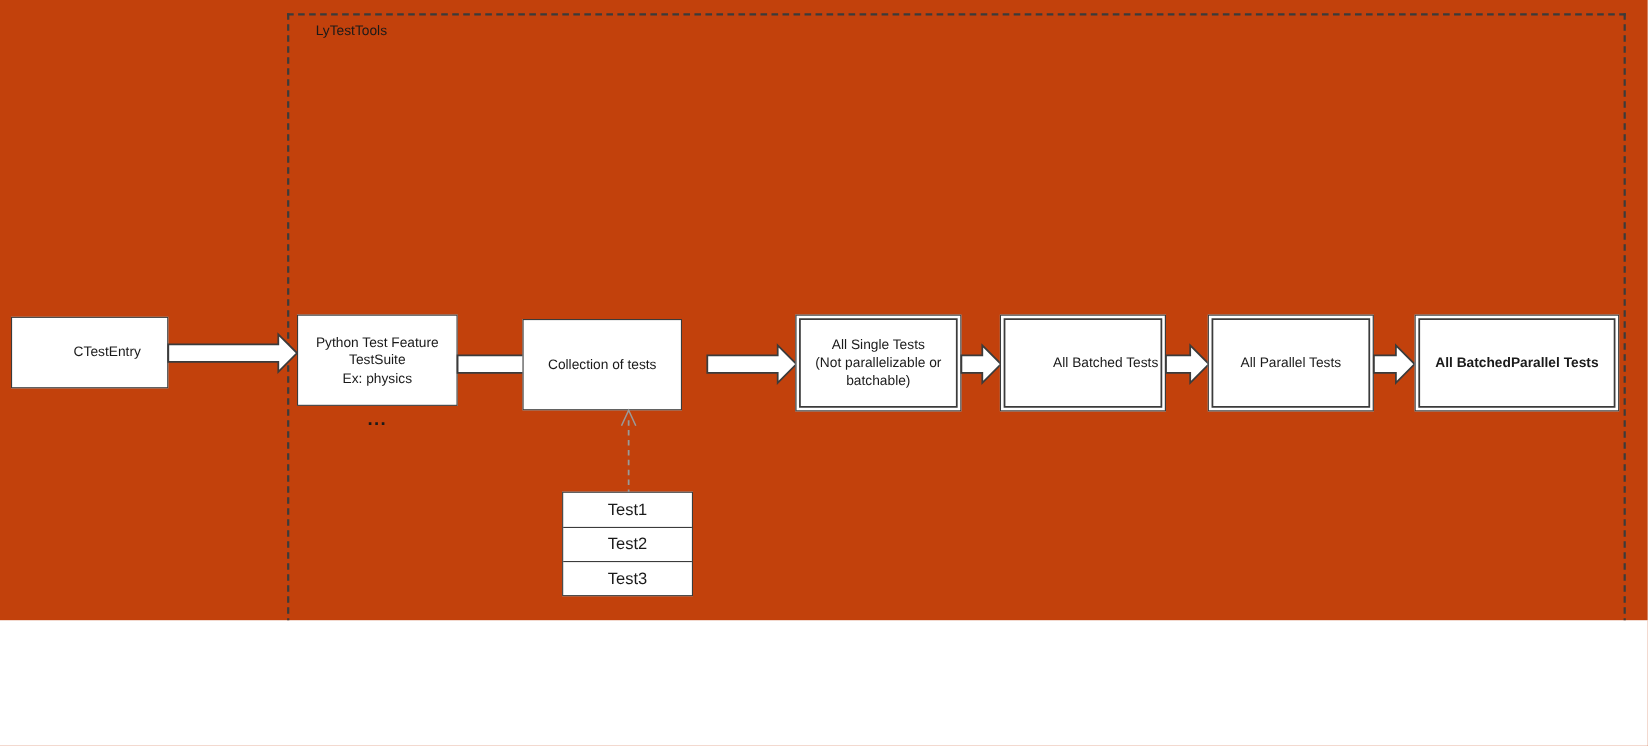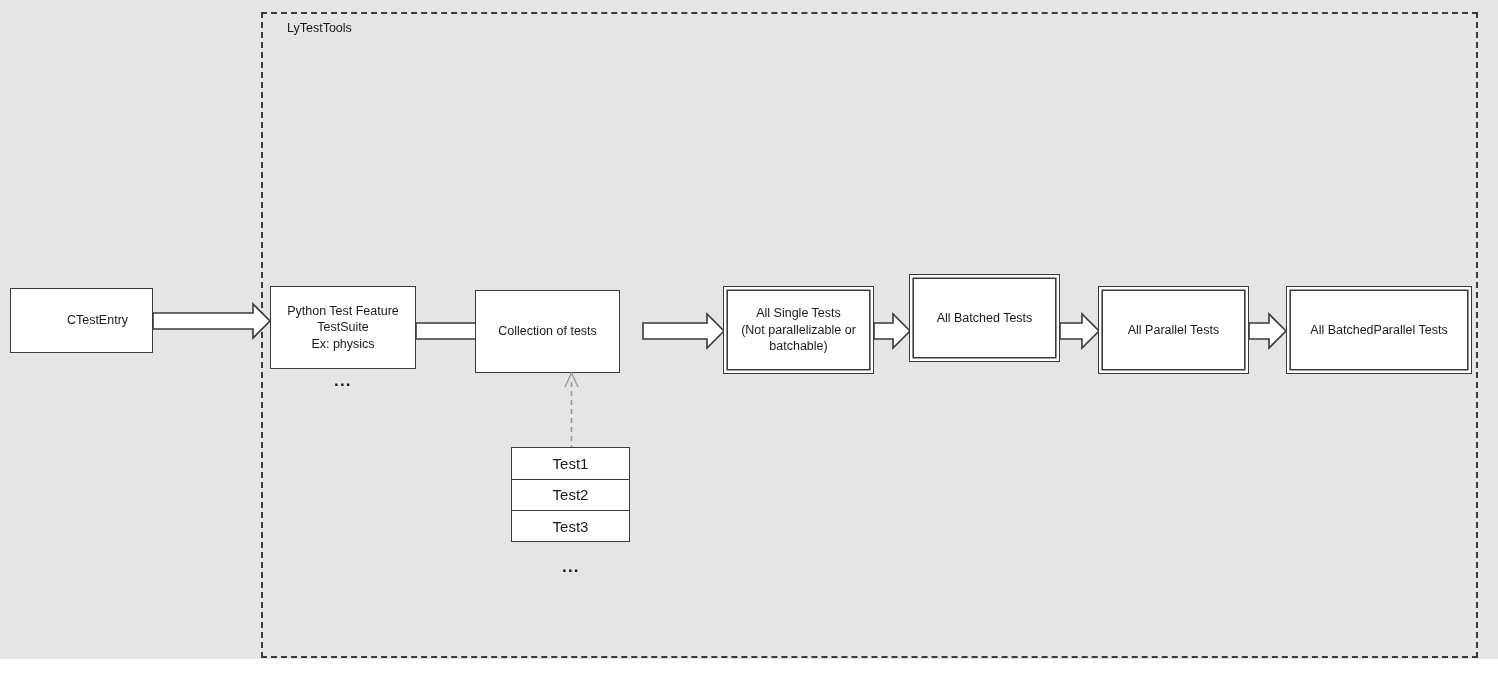--- a/index.html
+++ b/index.html
@@ -7,22 +7,22 @@
     padding: 0;
     background: #ffffff;
   }
   body {
     font-family: "Liberation Sans", sans-serif;
     color: #1a1a1a;
   }
   #canvas {
     position: relative;
     width: 1498px;
-    height: 659px;
-    background: #e5e5e5;
+    height: 564px;
+    background: #c2410c;
     overflow: hidden;
   }
 
   
   .container-group {
     position: absolute;
     box-sizing: border-box;
     border: 2px dashed #3b3b3b;
     background: transparent;
   }
@@ -148,37 +148,37 @@
   <div class="node double" style="left:723px; top:286px; width:151px; height:88px;text-align:center;">
     <span class="label">All Single Tests
 (Not parallelizable or
 batchable)</span>
   </div>
 
   <svg class="arrow-svg" style="left:874px; top:310px; width:39px; height:42px;" viewBox="0 0 39 42">
     <polygon class="block-arrow" points="0,13 19,13 19,4 36,21 19,38 19,29 0,29"></polygon>
   </svg>
 
-  <div class="node double" style="left:909px; top:274px; width:151px; height:88px;">
+  <div class="node double" style="left:909px; top:286px; width:151px; height:88px;justify-content:flex-end;">
     <span class="label">All Batched Tests</span>
   </div>
 
   <svg class="arrow-svg" style="left:1060px; top:310px; width:42px; height:42px;" viewBox="0 0 42 42">
     <polygon class="block-arrow" points="0,13 22,13 22,4 39,21 22,38 22,29 0,29"></polygon>
   </svg>
 
   <div class="node double" style="left:1098px; top:286px; width:151px; height:88px;">
     <span class="label">All Parallel Tests</span>
   </div>
 
   <svg class="arrow-svg" style="left:1249px; top:310px; width:40px; height:42px;" viewBox="0 0 40 42">
     <polygon class="block-arrow" points="0,13 20,13 20,4 37,21 20,38 20,29 0,29"></polygon>
   </svg>
 
-  <div class="node double" style="left:1286px; top:286px; width:186px; height:88px;">
+  <div class="node double" style="left:1286px; top:286px; width:186px; height:88px;font-weight:bold;">
     <span class="label">All BatchedParallel Tests</span>
   </div>
 
   <svg class="arrow-svg" style="left:556px; top:370px; width:32px; height:82px;" viewBox="0 0 32 82">
     <line class="dashed-conn" x1="15.5" y1="80" x2="15.5" y2="10"></line>
     <polyline class="dashed-head" points="9,17 15.5,3 22,17"></polyline>
   </svg>
 
   <div class="stack" style="left:511px; top:447px; width:119px; height:95px;">
     <div class="stack-row" style="height:31.6px;">Test1</div>

